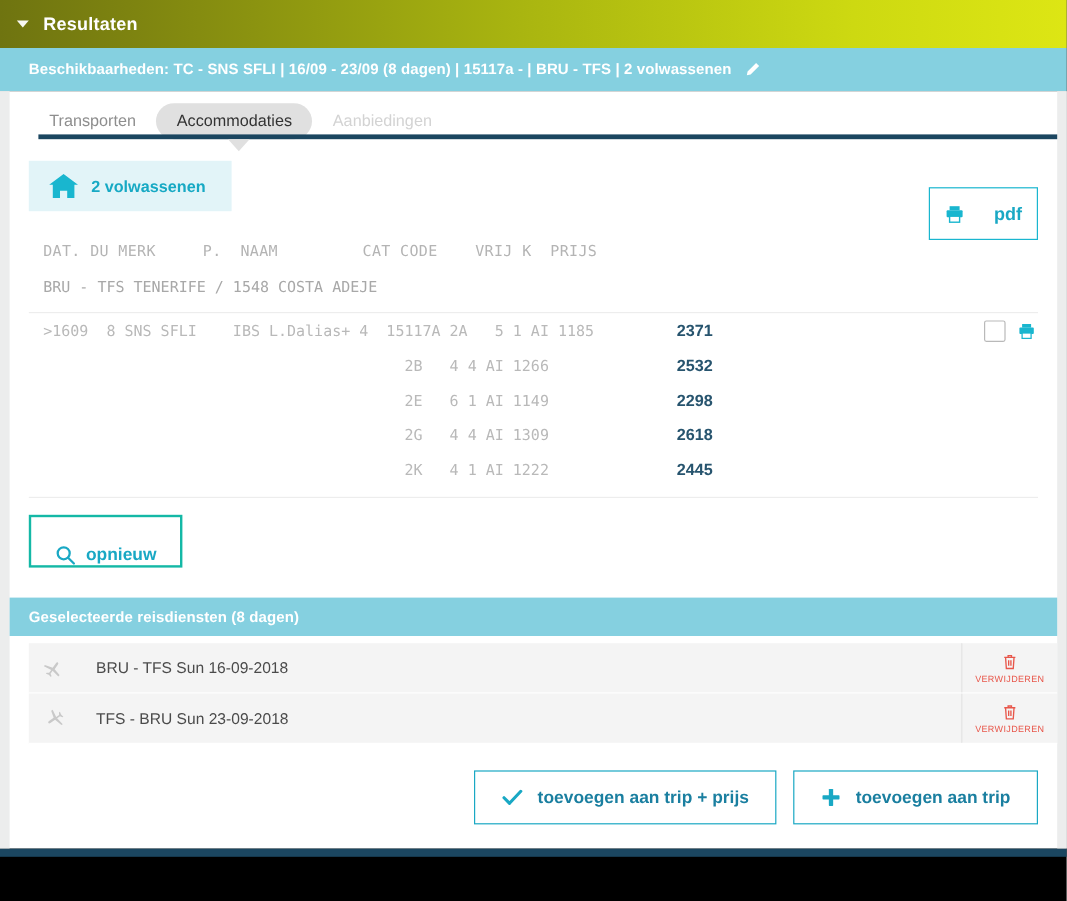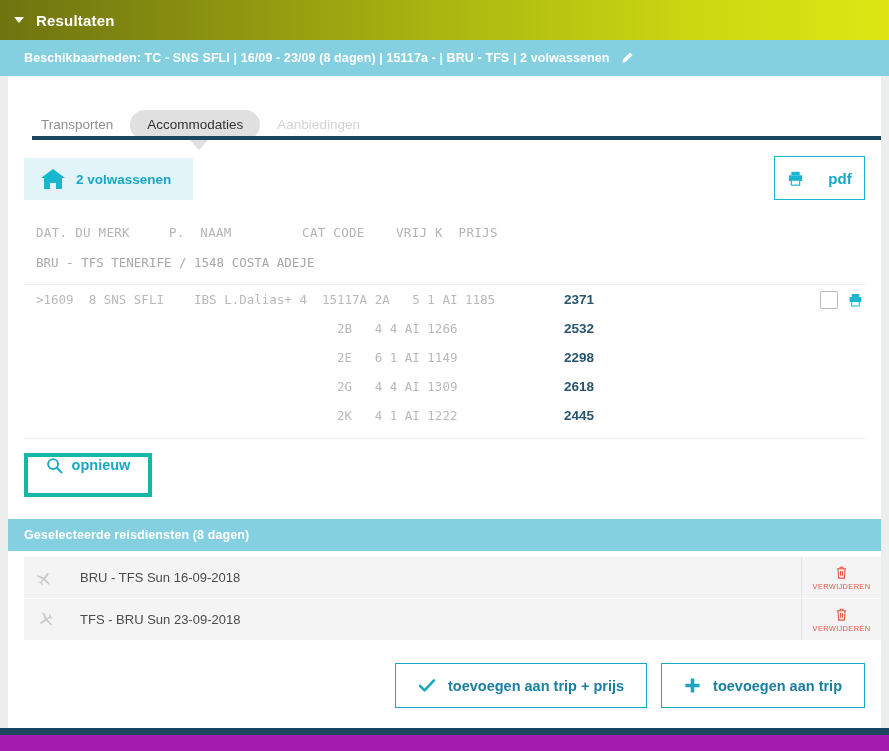--- a/index.html
+++ b/index.html
@@ -5,21 +5,21 @@
   * { box-sizing: border-box; margin: 0; padding: 0; }
   html, body {
     width: 889px; height: 751px;
     font-family: "Liberation Sans", sans-serif;
     background: #ffffff;
     overflow: hidden;
   }
   .app {
     position: relative;
     width: 889px; height: 751px;
-    background: #a21caf;
+    background: #000000;
   }
 
   
   .results-header {
     height: 40px;
     background: linear-gradient(to right, #6f7410 0%, #7d8310 12%, #a8b410 48%, #cdd911 80%, #dde614 100%);
     display: flex; align-items: center;
     padding-left: 14px;
     color: #ffffff;
   }
@@ -61,21 +61,21 @@
     position: relative;
     background: #ffffff;
     border-left: 8px solid #eceded;
     border-right: 8px solid #eceded;
     min-height: 560px;
   }
 
   
   .tabs-row {
     position: relative;
-    height: 64px;
+    height: 40px;
     padding: 0 16px;
     display: flex; align-items: flex-end;
   }
   .tabs {
     display: flex; align-items: flex-end;
     position: relative;
     height: 36px;
   }
   .tab {
     padding: 8px 17px 9px 17px;
@@ -178,23 +178,23 @@
   .mini-print { color: #19b6cf; display: flex; cursor: pointer; }
   .table-bottom-sep {
     border-top: 1px solid #ededed;
     margin: 8px 16px 0 16px;
   }
 
   
   .opnieuw-wrap { padding: 14px 0 22px 16px; }
   .opnieuw {
     width: 128px; height: 44px;
-    border: 4px solid #14b8a6;
-    background: #ffffff;
-    display: inline-flex; align-items: flex-start; justify-content: center;
+    border: 2px solid #14b8a6;
+    background: #ffffff;
+    display: inline-flex; align-items: flex-end; justify-content: center;
     gap: 9px;
     color: #19a8c4;
     font-size: 14.5px; font-weight: bold;
     cursor: pointer;
   }
 
   
   .sel-head {
     background: #85d0e0;
     color: #ffffff;

